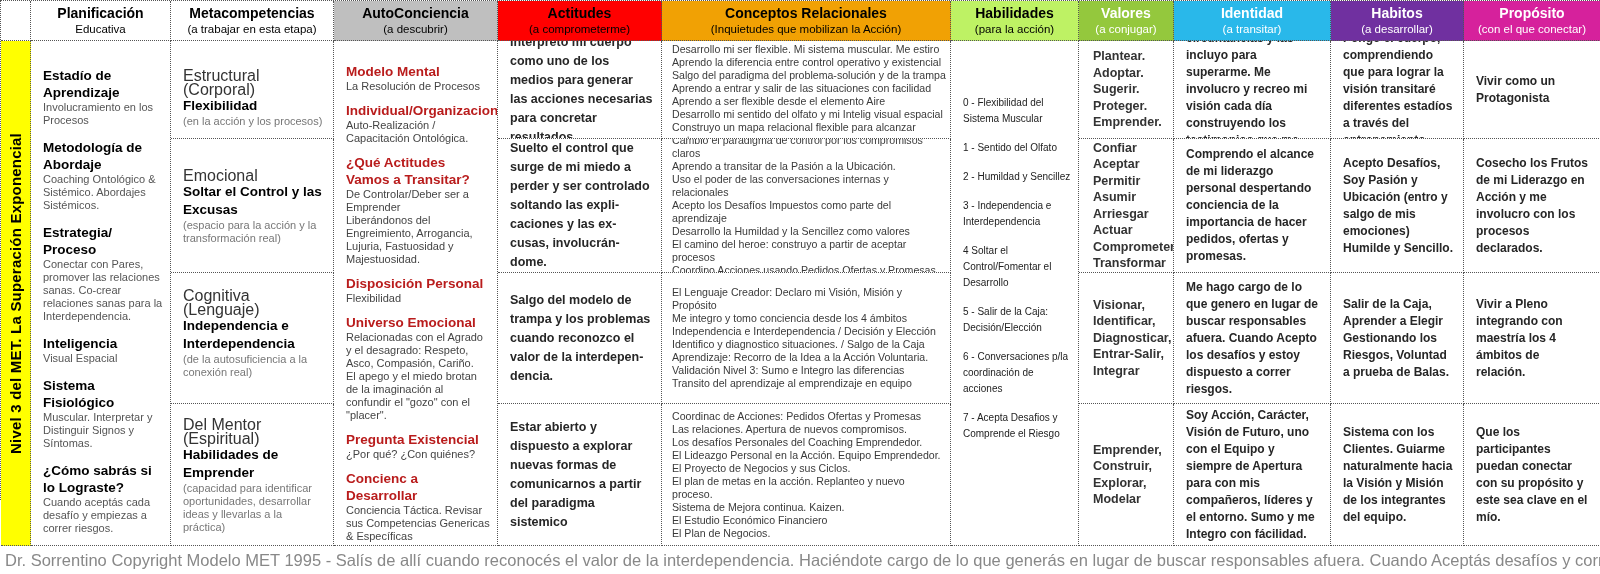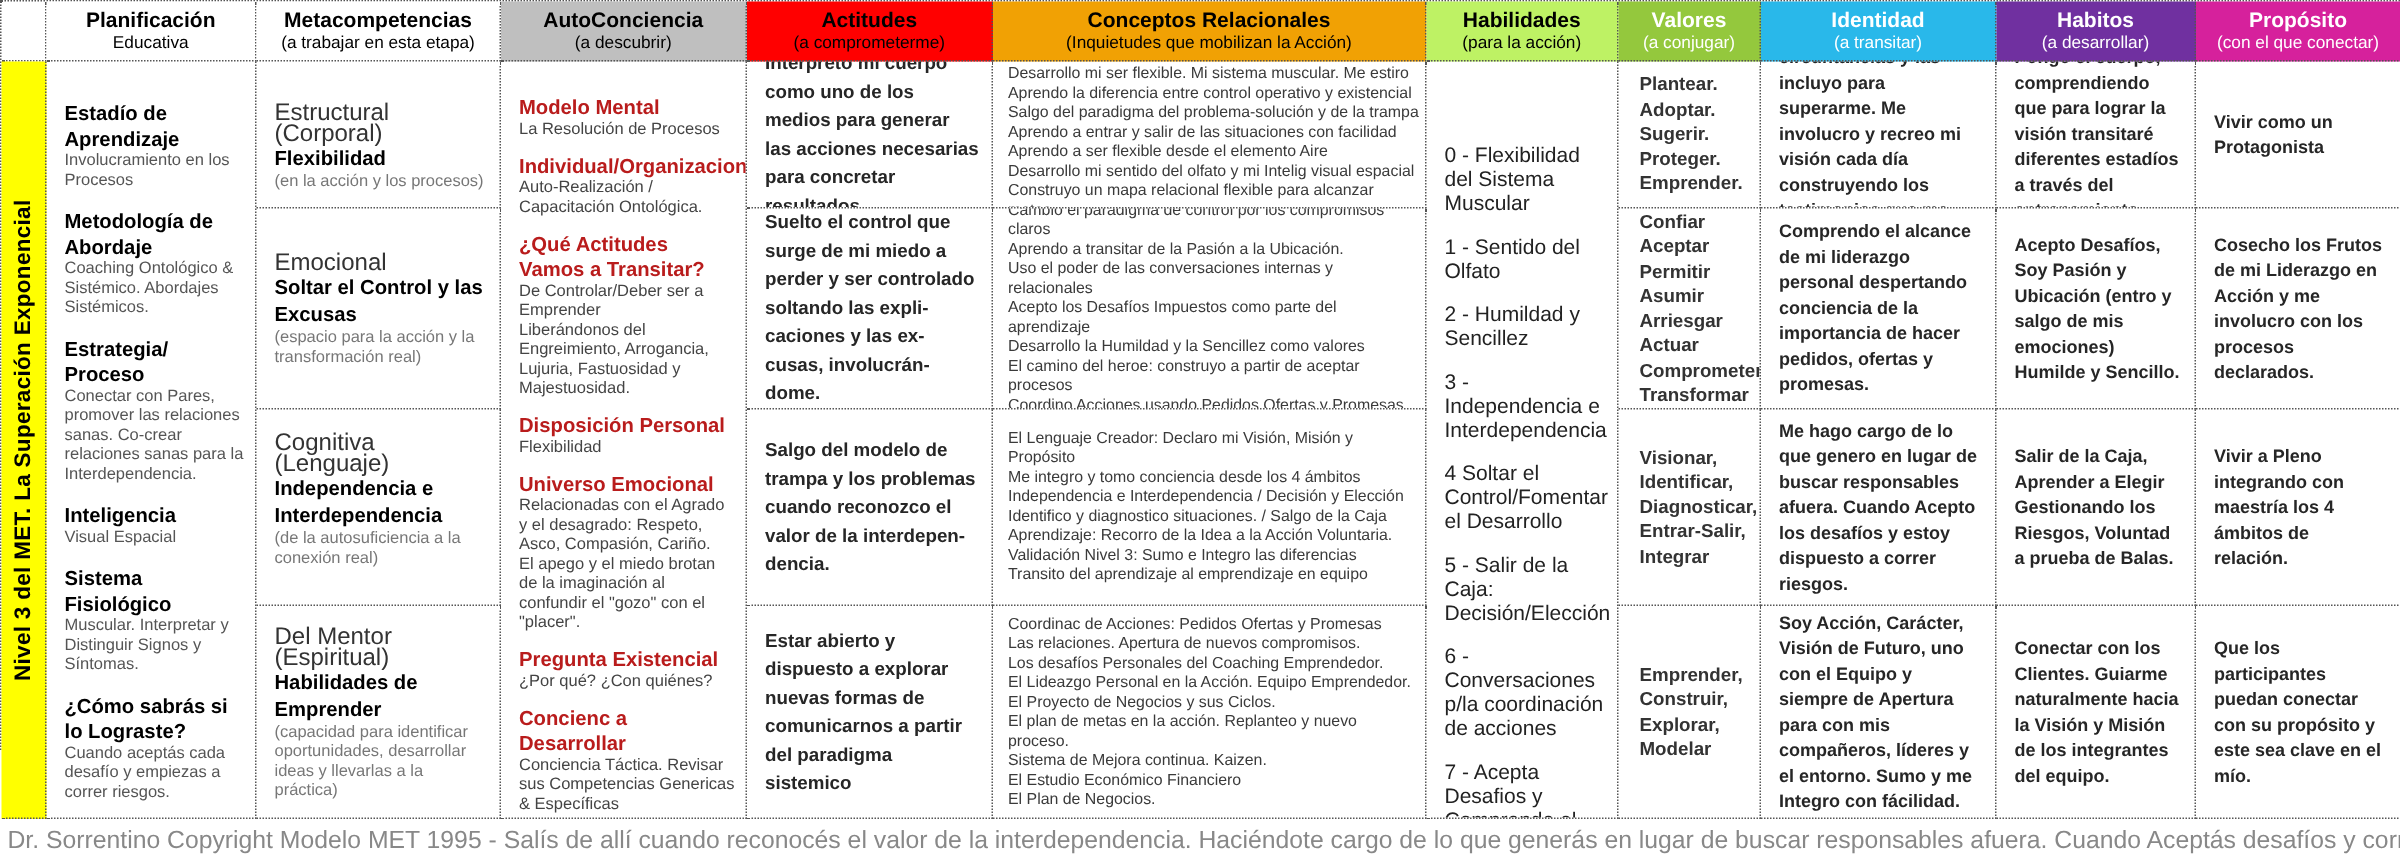--- a/index.html
+++ b/index.html
@@ -52,21 +52,21 @@
   .auto { padding:22px 6px 0 12px; }
   .auto .grp { margin-bottom:9px; }
   .auto h3 { font-size:13.5px; line-height:17px; color:#b91c1c; }
   .auto p { font-size:11px; line-height:13px; color:#444; white-space:pre-line; }
   
   .acti { display:flex; flex-direction:column; justify-content:center; padding:4px 8px 4px 12px; font-size:12.5px; line-height:19px; font-weight:600; color:#262626; }
   
   .conc { padding:2px 4px 2px 10px; font-size:10.6px; line-height:13px; color:#3a3a3a; white-space:pre-line; }
   .conc.center { display:flex; flex-direction:column; justify-content:center; }
   
-  .habi { padding:54px 6px 0 12px; font-size:14px; line-height:16px; color:#222; }
+  .habi { padding:54px 6px 0 12px; font-size:10px; line-height:16px; color:#222; }
   .habi div { margin-bottom:13px; }
   
   .valo { display:flex; flex-direction:column; justify-content:center; padding:2px 4px 2px 14px; font-size:12.5px; line-height:16.5px; font-weight:600; color:#333; white-space:pre-line; }
   
   .txt { display:flex; flex-direction:column; justify-content:center; padding:4px 8px 4px 12px; font-size:12px; line-height:17px; font-weight:600; color:#262626; }
   
   .footer { grid-column:1/12; grid-row:6; display:flex; align-items:center; padding-left:4px; font-size:16.5px; color:#888; white-space:nowrap; overflow:hidden; }
 </style>
 </head>
 <body>
@@ -295,21 +295,21 @@
     <div class="cell txt gc10 gr2">
         <span>Pongo el cuerpo, comprendiendo que para lograr la visión transitaré diferentes estadíos a través del entrenamiento.</span>
       </div>
     <div class="cell txt gc10 gr3">
         <span>Acepto Desafíos, Soy Pasión y Ubicación (entro y salgo de mis emociones) Humilde y Sencillo.</span>
       </div>
     <div class="cell txt gc10 gr4">
         <span>Salir de la Caja, Aprender a Elegir Gestionando los Riesgos, Voluntad a prueba de Balas.</span>
       </div>
     <div class="cell txt gc10 gr5">
-        <span>Conectar con los Clientes. Guiarme naturalmente hacia la Visión y Misión de los integrantes del equipo.</span>
+        <span>Sistema con los Clientes. Guiarme naturalmente hacia la Visión y Misión de los integrantes del equipo.</span>
       </div>
 
     <div class="cell txt gc11 gr2">
         <span>Vivir como un Protagonista</span>
       </div>
     <div class="cell txt gc11 gr3">
         <span>Cosecho los Frutos de mi Liderazgo en Acción y me involucro con los procesos declarados.</span>
       </div>
     <div class="cell txt gc11 gr4">
         <span>Vivir a Pleno integrando con maestría los 4 ámbitos de   relación.</span>

